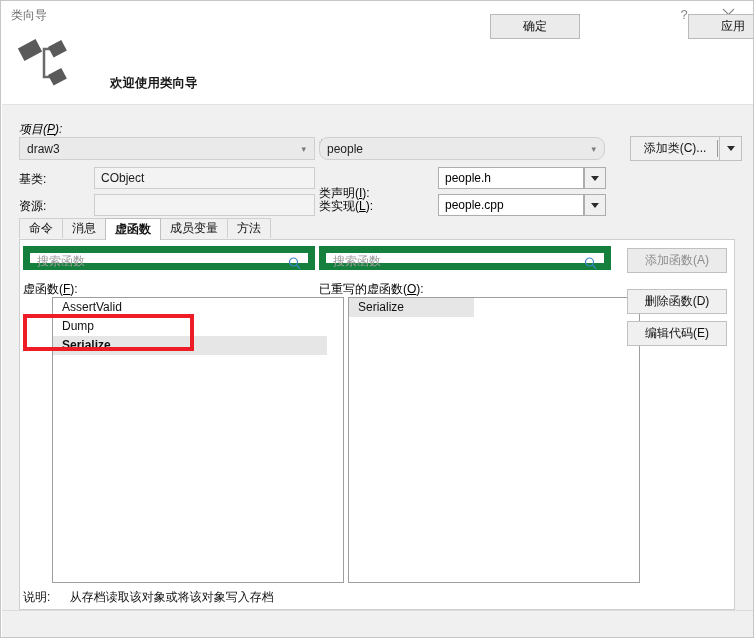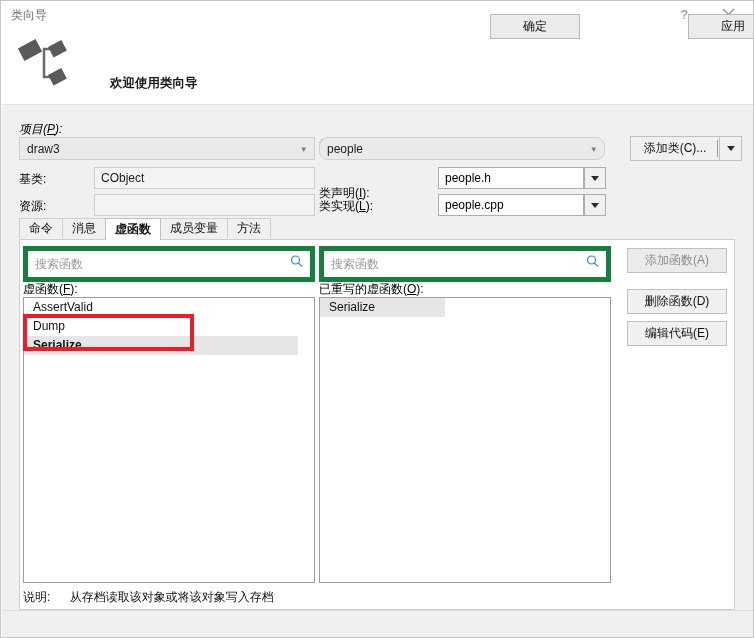--- a/index.html
+++ b/index.html
@@ -283,46 +283,46 @@
     width: 716px;
     height: 371px;
     background: #ffffff;
     border: 1px solid #cfcfcf;
     box-sizing: border-box;
   }
 
   
   .searchbox {
     position: absolute;
-    height: 36px;
-    background: #ffffff;
-    border: 5px solid #15803d;
-    box-sizing: border-box;
-    display: flex;
-    align-items: center;
+    height: 24px;
+    background: #ffffff;
+    border: 7px solid #15803d;
+    box-sizing: border-box;
+    display: flex;
   }
   .searchbox .ph {
     padding-left: 7px;
     font-size: 12px;
     color: #9b9b9b;
     white-space: nowrap;
   }
   .searchbox .mag {
     position: absolute;
     right: 6px;
     top: 3px;
   }
 
   
   .listbox {
     position: absolute;
     background: #ffffff;
     border: 1px solid #9e9e9e;
     box-sizing: border-box;
     overflow: hidden;
+    margin-left: 29px;
   }
   .list-item {
     height: 19px;
     line-height: 19px;
     padding-left: 9px;
     font-size: 12px;
     color: #111;
     white-space: nowrap;
   }
   .list-item.selected {

